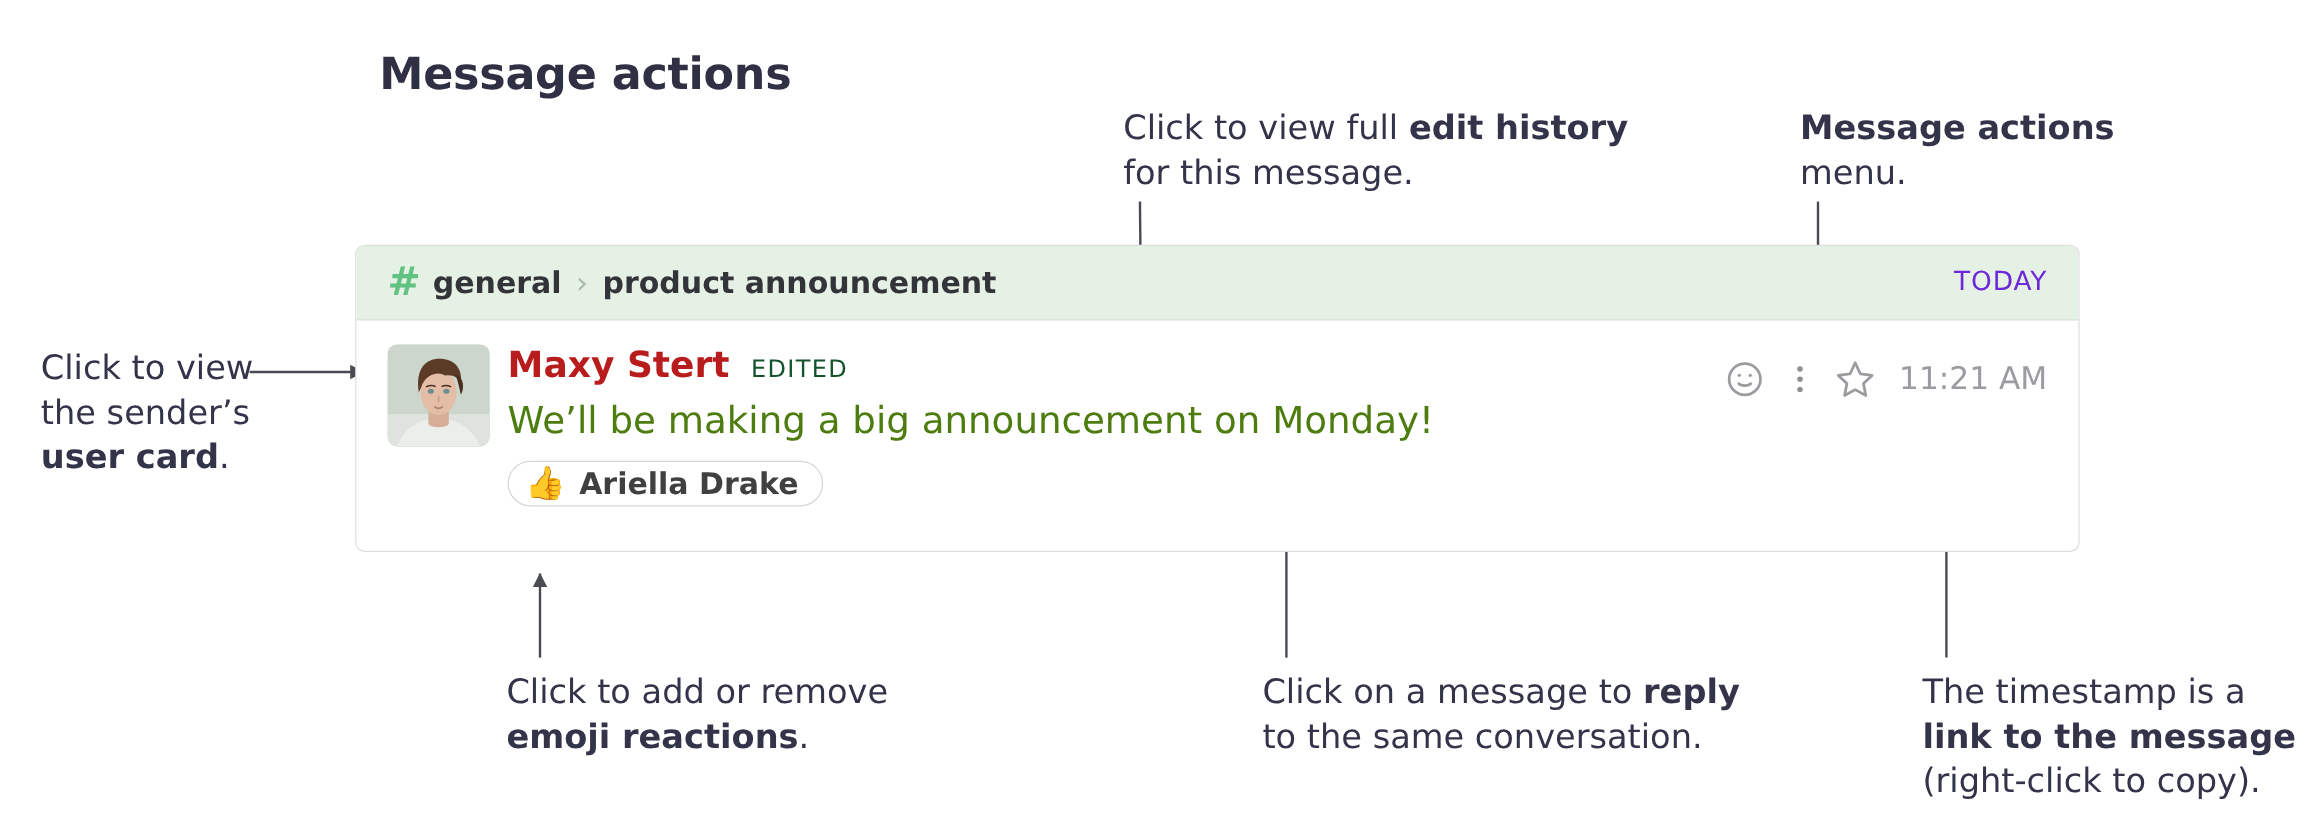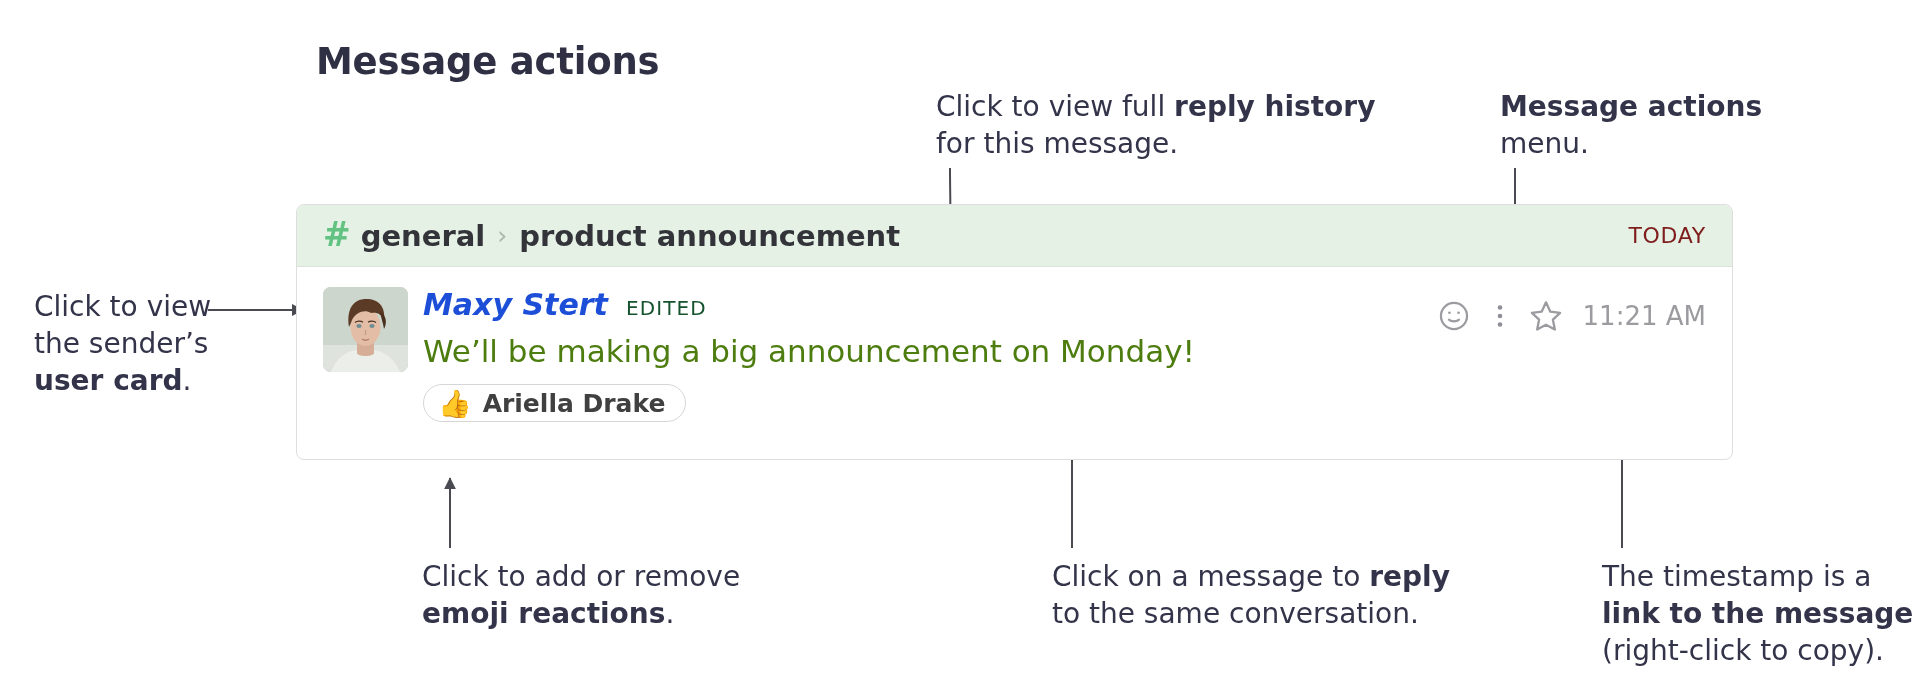--- a/index.html
+++ b/index.html
@@ -88,36 +88,36 @@
   #hash-icon {
     font-size: 33px;
     font-weight: 700;
     color: #62c281;
     line-height: 1;
     margin-right: 10px;
     position: relative;
     top: -1px;
   }
   .crumb {
-    font-size: 29px;
+    font-size: 25px;
     font-weight: 600;
     color: #333439;
     white-space: nowrap;
   }
   #crumb-sep {
     font-size: 25px;
     color: #a9b8a9;
     margin: 0 12px;
     font-weight: 400;
   }
   #today-label {
     margin-left: auto;
     font-size: 22px;
     letter-spacing: 0.7px;
-    color: #7f1d1d;
+    color: #6d28d9;
     font-weight: 400;
     white-space: nowrap;
   }
 
   
   #message-row {
     position: relative;
     padding: 18px 26px 0 26px;
   }
 
@@ -137,23 +137,22 @@
     margin-left: 100px;
     padding-top: 2px;
   }
   #sender-line {
     display: flex;
     align-items: baseline;
   }
   #sender-name {
     font-size: 30px;
     font-weight: 700;
-    color: #1d4ed8;
-    white-space: nowrap;
-    font-style: italic;
+    color: #b91c1c;
+    white-space: nowrap;
   }
   #edited-badge {
     font-size: 20px;
     letter-spacing: 1.1px;
     color: #14532d;
     margin-left: 18px;
     white-space: nowrap;
   }
   #message-text {
     font-size: 31px;
@@ -212,21 +211,21 @@
 </style>
 </head>
 <body>
 
 <div class="stage">
 
   <div id="page-title">Message actions</div>
 
   <div class="annot" id="annot-edit-history">
     <div>
-      <span>Click to view full </span><b>reply history</b>
+      <span>Click to view full </span><b>edit history</b>
     </div>
     <div>for this message.</div>
   </div>
 
   <div class="annot" id="annot-actions-menu">
     <div><b>Message actions</b></div>
     <div>menu.</div>
   </div>
 
   <div class="annot" id="annot-user-card">

